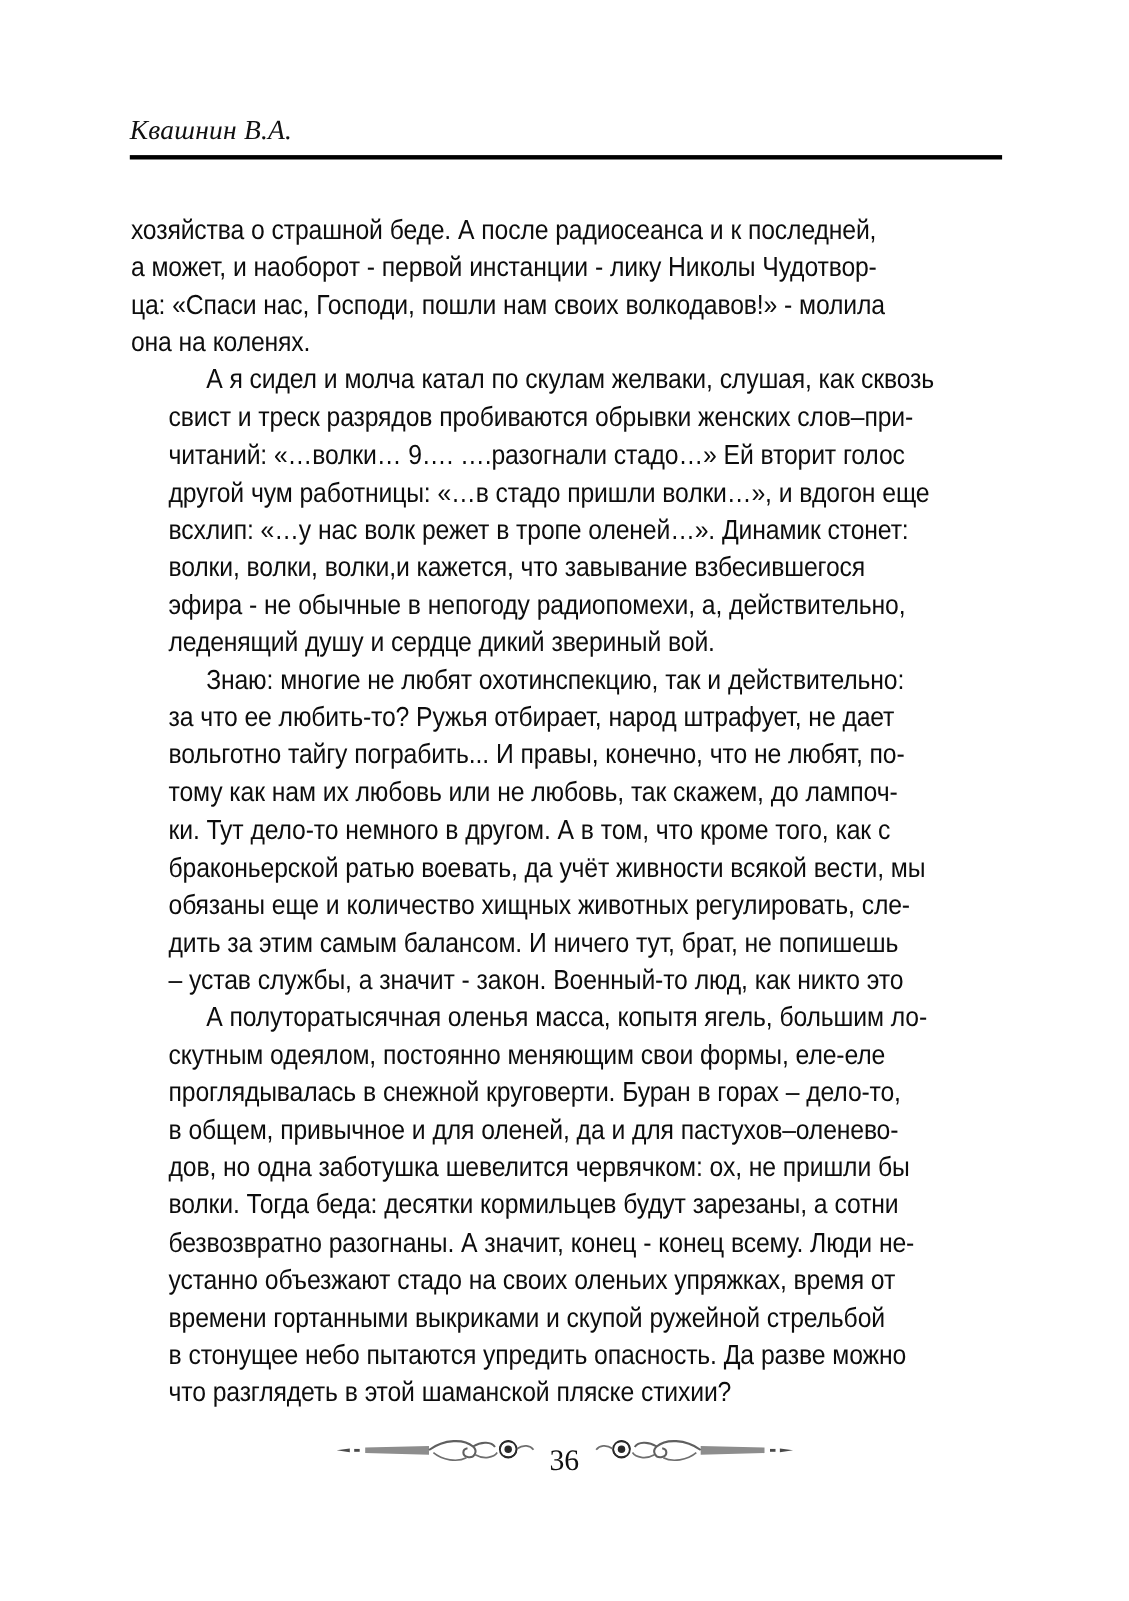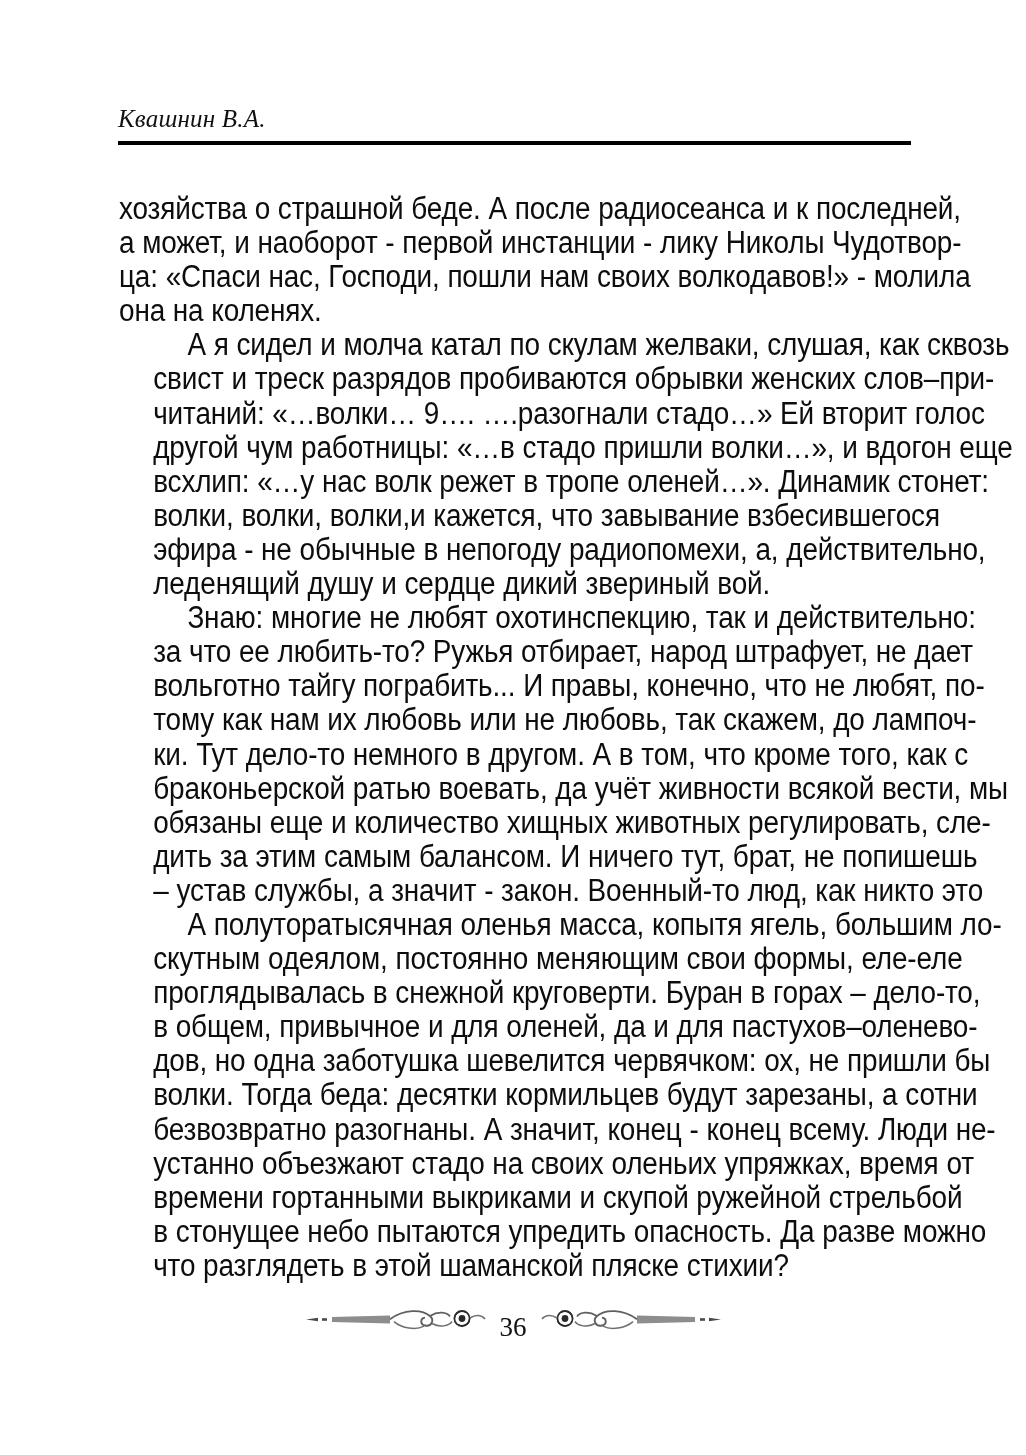--- a/index.html
+++ b/index.html
@@ -49,21 +49,21 @@
   
   .body-column {
     position: absolute;
     left: 119px;
     top: 192px;
     width: 790px;
   }
 
   .para {
     margin: 0;
-    font-size: 31px;
+    font-size: 25px;
     line-height: 34.1px;
     color: #0d0d0d;
     text-align: justify;
     text-align-last: left;
     word-spacing: 0.2px;
     letter-spacing: -0.15px;
     
     transform-origin: left top;
   }
 

